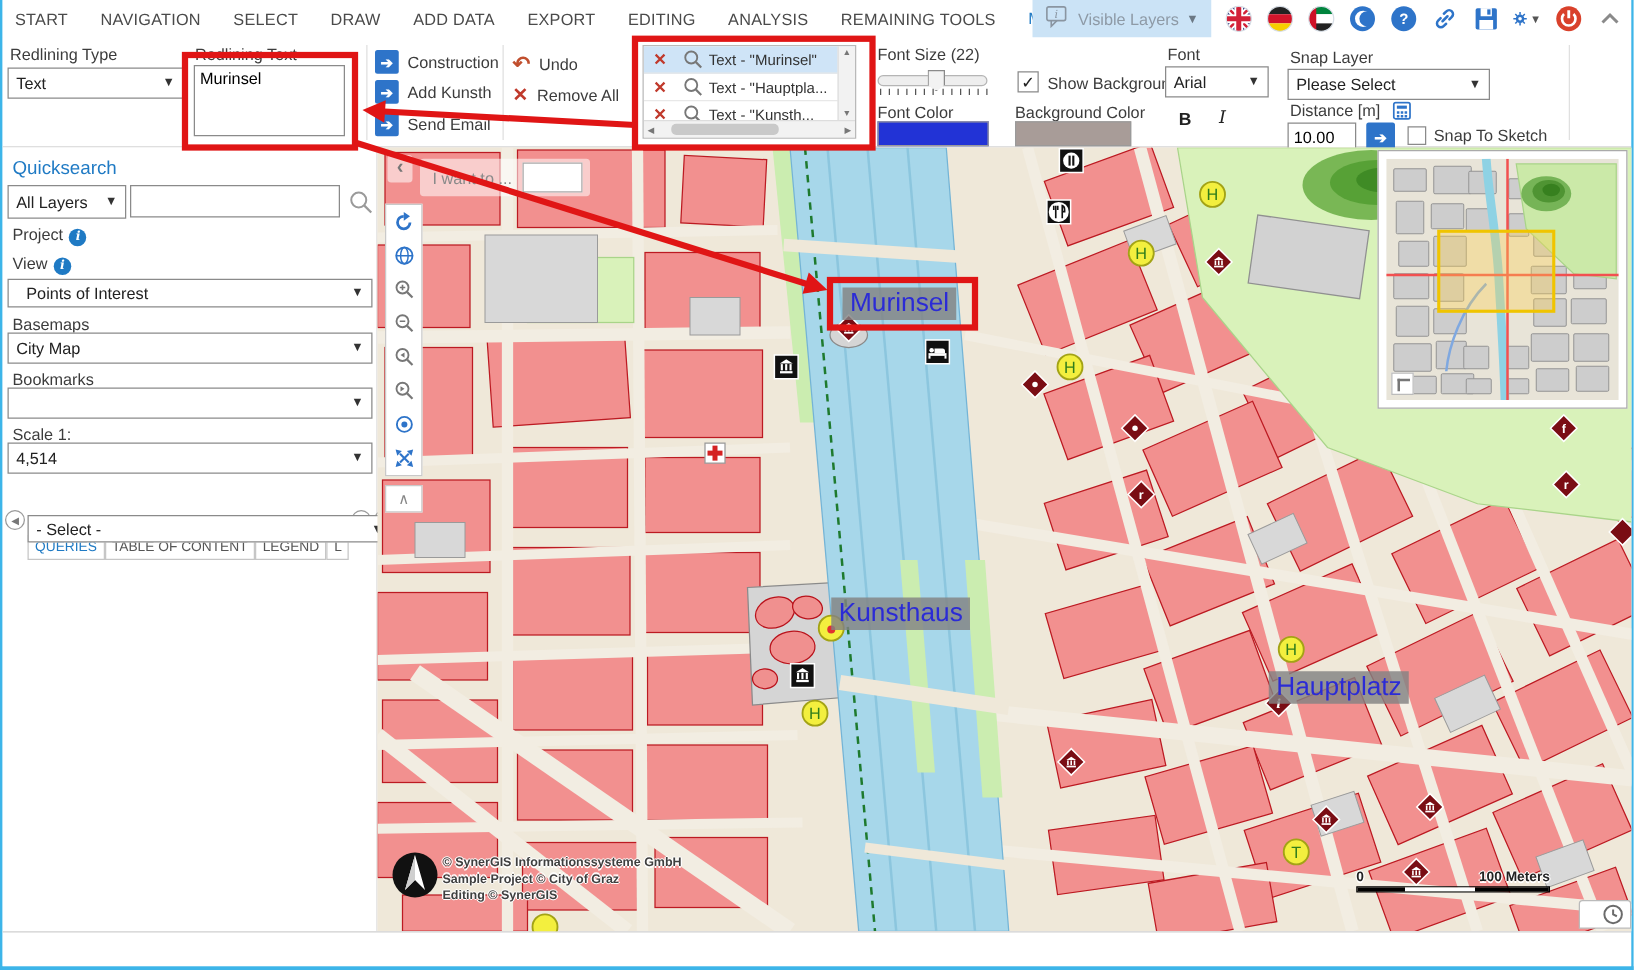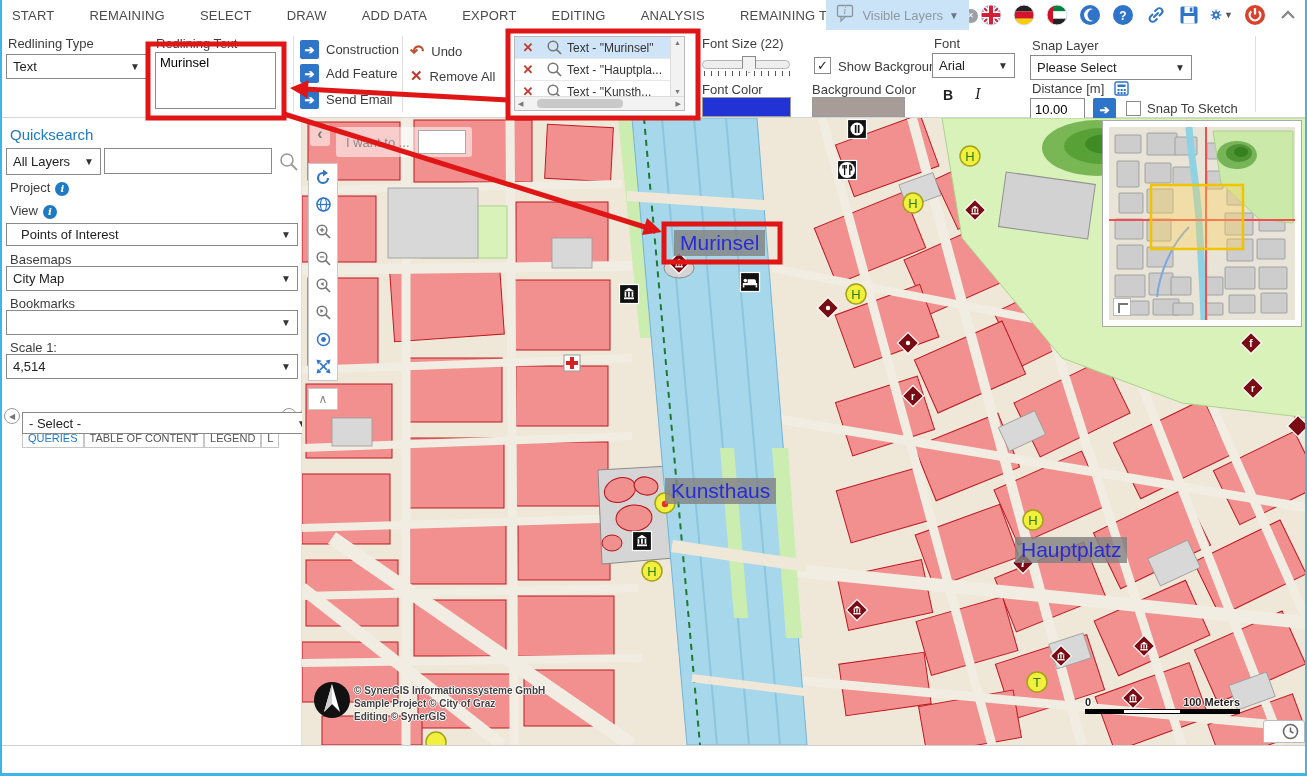--- a/index.html
+++ b/index.html
@@ -3,21 +3,21 @@
 <meta charset="utf-8">
 <style>
   * { margin:0; padding:0; box-sizing:border-box; }
   html,body { width:1307px; height:776px; }
   body { font-family:"Liberation Sans", sans-serif; background:#fff; }
   #app { position:relative; width:1307px; height:776px; overflow:hidden; background:#fff;
          border-left:2px solid #3db5e9; border-right:2px solid #3db5e9; border-bottom:3px solid #3db5e9; }
 
   
   #menubar { position:absolute; left:0; top:0; width:100%; height:30px; background:#fff; display:flex; align-items:center; }
-  #menu { display:flex; align-items:center; gap:35px; padding-left:10px; }
+  #menu { display:flex; align-items:center; gap:26px; padding-left:10px; }
   .menu-item { font-size:13px; color:#4a4a4a; letter-spacing:.2px; cursor:default; white-space:nowrap; }
   .menu-item.active { color:#1f7ac4; }
   .tab-close { display:inline-block; width:14px; height:14px; margin-left:8px; background:#9aa0a6; color:#fff;
                border-radius:50%; font-size:8px; line-height:14px; text-align:center; vertical-align:1px; }
   #header-right { position:absolute; right:6px; top:0; height:30px; display:flex; align-items:center; gap:10px; }
   #visible-layers-btn { background:#cbe3f6; height:30px; display:flex; align-items:center; gap:6px; padding:0 10px; }
   #visible-layers-btn .vl-label { color:#8e9aa6; font-size:13px; }
   #visible-layers-btn .caret { color:#6b7884; font-size:10px; }
   .hicon { width:23px; height:23px; display:flex; align-items:center; justify-content:center; }
   .hicon svg { display:block; }
@@ -114,21 +114,21 @@
   #annotations { position:absolute; left:0; top:0; z-index:50; pointer-events:none; }
 </style>
 </head>
 <body>
 
 <div id="app">
 
   <header id="menubar">
     <nav id="menu">
         <span class="menu-item">START</span>
-        <span class="menu-item">REMAINING</span>
+        <span class="menu-item">NAVIGATION</span>
         <span class="menu-item">SELECT</span>
         <span class="menu-item">DRAW</span>
         <span class="menu-item">ADD DATA</span>
         <span class="menu-item">EXPORT</span>
         <span class="menu-item">EDITING</span>
         <span class="menu-item">ANALYSIS</span>
         <span class="menu-item">REMAINING TOOLS</span>
         <span class="menu-item active">MARKUP<span class="tab-close">✕</span></span>
       </nav>
     <div id="header-right">
@@ -264,21 +264,21 @@
     <textarea id="redl-textarea" style="">Murinsel</textarea>
 
     <div class="rdiv" style="left:291px;"></div>
 
     <div class="rib-btn" style="left:298px;top:10px;">
       <span class="bicon">➔</span>
         <span>Construction</span>
     </div>
     <div class="rib-btn" style="left:298px;top:34px;">
       <span class="bicon">➔</span>
-        <span>Add Feature</span>
+        <span>Add Kunsth</span>
     </div>
     <div class="rib-btn" style="left:298px;top:60px;">
       <span class="bicon">➔</span>
         <span>Send Email</span>
     </div>
 
     <div class="rdiv" style="left:400px;"></div>
 
     <div class="rib-btn" style="left:408px;top:11px;">
       <span class="undo-ic">↶</span>

